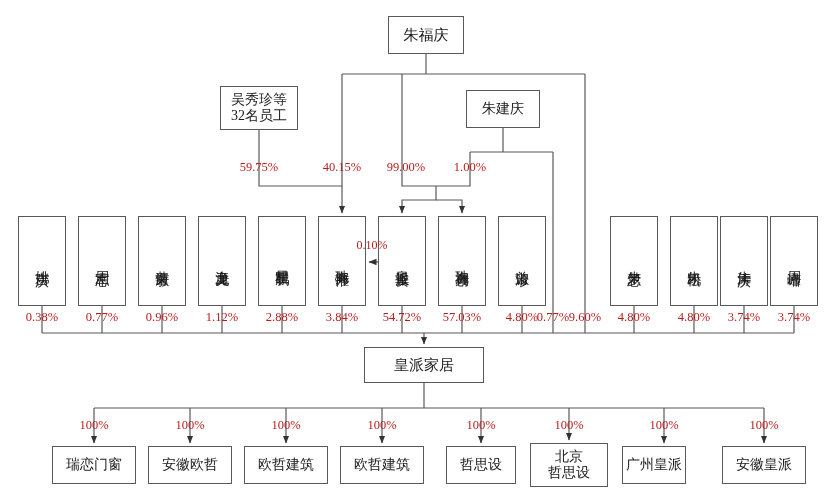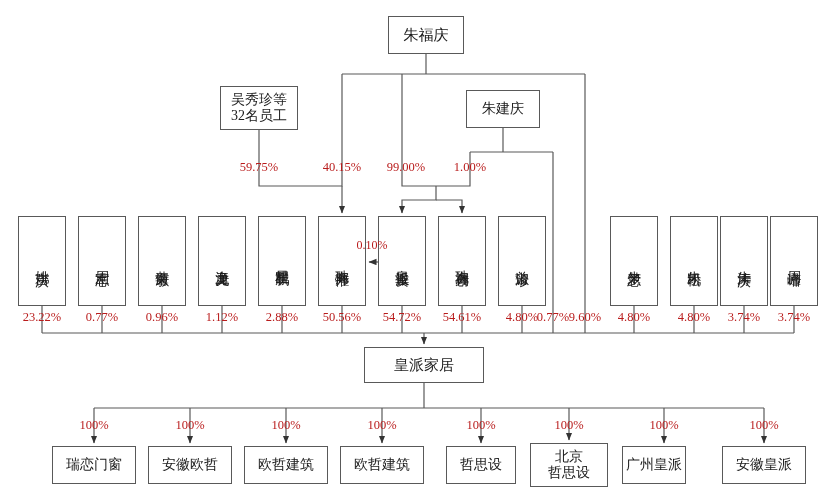--- a/index.html
+++ b/index.html
@@ -97,28 +97,28 @@
 哲思设</div>
       <div class="node" style="left: 622px; top: 446px; width: 64px; height: 38px; font-size: 14px;">广州皇派</div>
       <div class="node" style="left: 722px; top: 446px; width: 84px; height: 38px; font-size: 14px;">安徽皇派</div>
     </div>
   <div id="labels">
       <div class="pct" style="left: 259px; top: 160px; font-size: 12.5px;">59.75%</div>
       <div class="pct" style="left: 342px; top: 160px; font-size: 12.5px;">40.15%</div>
       <div class="pct" style="left: 406px; top: 160px; font-size: 12.5px;">99.00%</div>
       <div class="pct" style="left: 470px; top: 160px; font-size: 12.5px;">1.00%</div>
       <div class="pct" style="left: 372px; top: 238px; font-size: 12px;">0.10%</div>
-      <div class="pct" style="left: 42px; top: 310px; font-size: 12.5px;">23.22%</div>
+      <div class="pct" style="left: 42px; top: 310px; font-size: 12.5px;">0.38%</div>
       <div class="pct" style="left: 102px; top: 310px; font-size: 12.5px;">0.77%</div>
       <div class="pct" style="left: 162px; top: 310px; font-size: 12.5px;">0.96%</div>
       <div class="pct" style="left: 222px; top: 310px; font-size: 12.5px;">1.12%</div>
       <div class="pct" style="left: 282px; top: 310px; font-size: 12.5px;">2.88%</div>
-      <div class="pct" style="left: 342px; top: 310px; font-size: 12.5px;">50.56%</div>
+      <div class="pct" style="left: 342px; top: 310px; font-size: 12.5px;">3.84%</div>
       <div class="pct" style="left: 402px; top: 310px; font-size: 12.5px; text-align: center;">54.72%</div>
-      <div class="pct" style="left: 462px; top: 310px; font-size: 12.5px;">54.61%</div>
+      <div class="pct" style="left: 462px; top: 310px; font-size: 12.5px;">57.03%</div>
       <div class="pct" style="left: 522px; top: 310px; font-size: 12.5px;">4.80%</div>
       <div class="pct" style="left: 634px; top: 310px; font-size: 12.5px;">4.80%</div>
       <div class="pct" style="left: 694px; top: 310px; font-size: 12.5px;">4.80%</div>
       <div class="pct" style="left: 744px; top: 310px; font-size: 12.5px;">3.74%</div>
       <div class="pct" style="left: 794px; top: 310px; font-size: 12.5px;">3.74%</div>
       <div class="pct" style="left: 553px; top: 310px; font-size: 12.5px;">0.77%</div>
       <div class="pct" style="left: 585px; top: 310px; font-size: 12.5px;">9.60%</div>
       <div class="pct" style="left: 94px; top: 418px; font-size: 12.5px;">100%</div>
       <div class="pct" style="left: 190px; top: 418px; font-size: 12.5px;">100%</div>
       <div class="pct" style="left: 286px; top: 418px; font-size: 12.5px;">100%</div>

